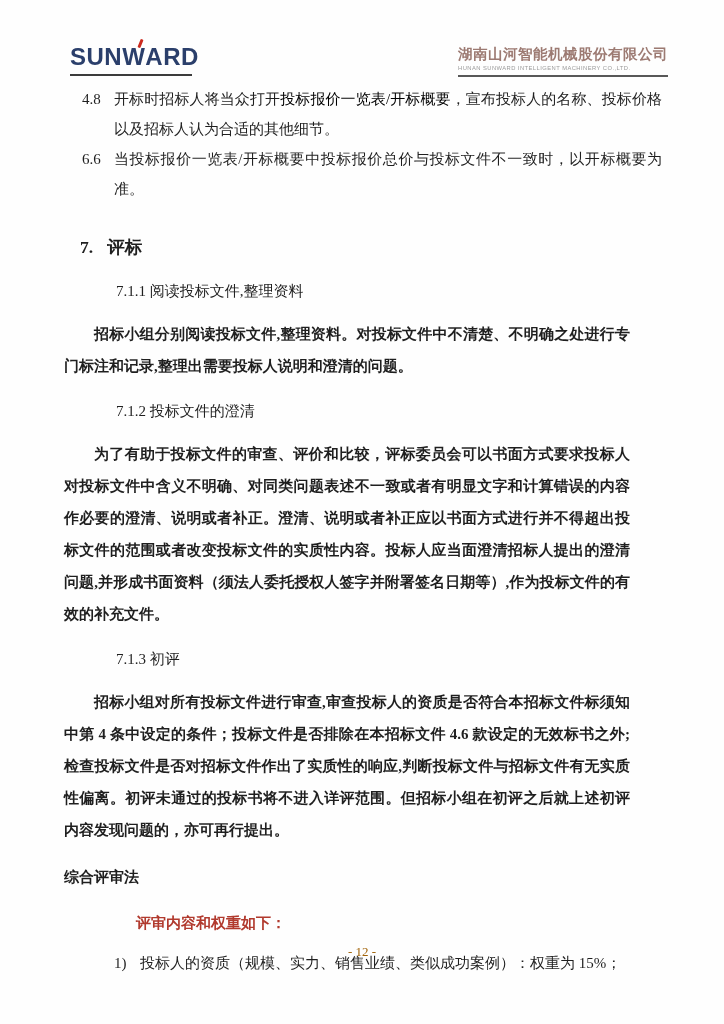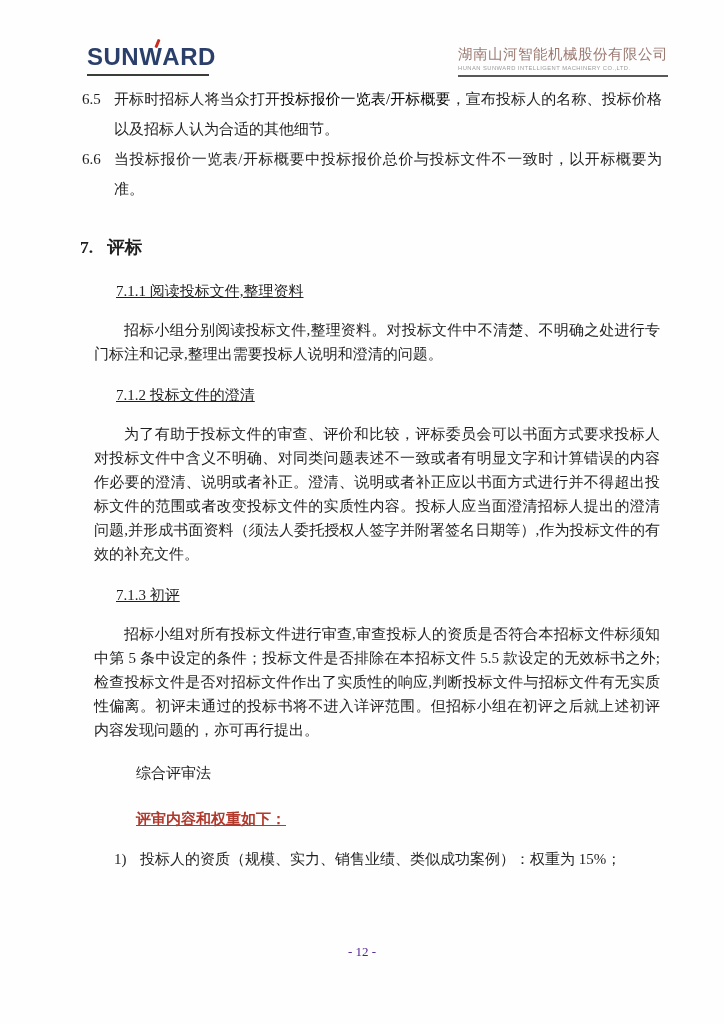--- a/index.html
+++ b/index.html
@@ -7,75 +7,75 @@
     position:relative;
     width:724px;height:1024px;
     margin:0 auto;
     background:#fefefe;
     font-family:"Liberation Serif","DejaVu Serif",serif;
     color:#1f1f1f;
     overflow:hidden;
   }
   
   .header{
-    position:absolute;top:44px;left:65px;right:56px;
+    position:absolute;top:44px;left:48px;right:56px;
     display:flex;justify-content:space-between;align-items:flex-start;
   }
   .logo-block{display:flex;flex-direction:column;padding-left:22px;}
   .logo-text{
     font-family:"Liberation Sans","DejaVu Sans",sans-serif;
     font-weight:bold;font-size:24px;letter-spacing:.5px;
     color:#2b3f6b;line-height:26px;white-space:nowrap;
   }
   .logo-w{position:relative;display:inline-block;}
   .logo-w .w-accent{
     position:absolute;top:-5px;right:3px;width:3px;height:9px;
     background:#cc2a1e;transform:rotate(22deg);border-radius:1px;
   }
   .logo-underline{width:122px;height:2px;background:#3c3c3c;margin-top:4px;}
   .company-block{display:flex;flex-direction:column;align-items:flex-start;margin-top:2px;}
   .company-cn{
     font-family:"Liberation Sans","DejaVu Sans",sans-serif;
-    font-weight:normal;font-size:14.5px;letter-spacing:.5px;
+    font-weight:bold;font-size:14.5px;letter-spacing:.5px;
     color:#9c7a72;line-height:17px;white-space:nowrap;
   }
   .company-en{
     font-family:"Liberation Sans","DejaVu Sans",sans-serif;
     font-size:5.8px;letter-spacing:.45px;color:#9a9a9a;
     line-height:8px;margin-top:1px;white-space:nowrap;
   }
   .company-underline{width:100%;height:2px;background:#585858;margin-top:3px;}
   
   .content{position:absolute;top:84px;left:64px;width:598px;font-size:15px;line-height:30px;}
   .num-item{position:relative;padding-left:50px;text-align:justify;}
   .num-item .inum{position:absolute;left:18px;top:0;}
   .red{color:#000000;}
   .h-major{
     margin-top:28px;margin-left:16px;
     font-size:17.5px;font-weight:bold;line-height:30px;
   }
   .h-major .mnum{margin-right:14px;}
   .h-sub1{margin-top:15px;margin-left:40px;line-height:30px;}
-  .h-sub2{margin-top:14px;margin-left:52px;line-height:30px;text-decoration:underline;}
+  .h-sub2{margin-top:14px;margin-left:52px;line-height:30px;}
   .para{
-    margin-top:12px;margin-left:30px;width:566px;
-    text-align:justify;text-indent:2em;line-height:24px;
+    margin-top:12px;width:566px;
+    text-align:justify;text-indent:2em;line-height:32px;font-weight:bold;
   }
-  .plain-line{margin-top:16px;margin-left:72px;line-height:30px;}
+  .plain-line{margin-top:16px;line-height:30px;font-weight:bold;}
   .red-head{
     margin-top:16px;margin-left:72px;line-height:30px;
-    color:#b13a2e;font-weight:bold;text-decoration:underline;
+    color:#b13a2e;font-weight:bold;
   }
   .wlist{margin-top:10px;}
   .wlist-item{position:relative;padding-left:76px;margin-top:6px;line-height:30px;}
   .wlist-item .inum{position:absolute;left:50px;top:0;}
   
   .footer{
     position:absolute;top:944px;left:0;width:100%;
-    text-align:center;font-size:13px;color:#4c1d95;
+    text-align:center;font-size:13px;color:#a16207;
   }
 </style>
 </head>
 <body>
 
 <div class="page">
 
   <div class="header">
     <div class="logo-block">
       <div class="logo-text"><span>SUN</span><span class="logo-w"><span>W</span><span class="w-accent"></span></span><span>ARD</span></div>
@@ -84,42 +84,42 @@
     <div class="company-block">
       <div class="company-cn">湖南山河智能机械股份有限公司</div>
       <div class="company-en">HUNAN SUNWARD INTELLIGENT MACHINERY CO.,LTD.</div>
       <div class="company-underline"></div>
     </div>
   </div>
 
   <div class="content">
 
     <div class="num-item">
-      <span class="inum">6.5</span>
+      <span class="inum">4.8</span>
       <span>开标时招标人将当众打开</span><span class="red">投标报价一览表/开标概要</span><span>，宣布投标人的名称、投标价格以及招标人认为合适的其他细节。</span>
     </div>
 
     <div class="num-item">
       <span class="inum">6.6</span>
       <span>当投标报价一览表/开标概要中投标报价总价与投标文件不一致时，以开标概要为准。</span>
     </div>
 
     <div class="h-major">
       <span class="mnum">7.</span><span>评标</span>
     </div>
 
 
     <div class="h-sub2">7.1.1 阅读投标文件,整理资料</div>
     <div class="para">招标小组分别阅读投标文件,整理资料。对投标文件中不清楚、不明确之处进行专门标注和记录,整理出需要投标人说明和澄清的问题。</div>
 
     <div class="h-sub2">7.1.2 投标文件的澄清</div>
     <div class="para">为了有助于投标文件的审查、评价和比较，评标委员会可以书面方式要求投标人对投标文件中含义不明确、对同类问题表述不一致或者有明显文字和计算错误的内容作必要的澄清、说明或者补正。澄清、说明或者补正应以书面方式进行并不得超出投标文件的范围或者改变投标文件的实质性内容。投标人应当面澄清招标人提出的澄清问题,并形成书面资料（须法人委托授权人签字并附署签名日期等）,作为投标文件的有效的补充文件。</div>
 
     <div class="h-sub2">7.1.3 初评</div>
-    <div class="para">招标小组对所有投标文件进行审查,审查投标人的资质是否符合本招标文件标须知中第 5 条中设定的条件；投标文件是否排除在本招标文件 5.5 款设定的无效标书之外;检查投标文件是否对招标文件作出了实质性的响应,判断投标文件与招标文件有无实质性偏离。初评未通过的投标书将不进入详评范围。但招标小组在初评之后就上述初评内容发现问题的，亦可再行提出。</div>
+    <div class="para">招标小组对所有投标文件进行审查,审查投标人的资质是否符合本招标文件标须知中第 4 条中设定的条件；投标文件是否排除在本招标文件 4.6 款设定的无效标书之外;检查投标文件是否对招标文件作出了实质性的响应,判断投标文件与招标文件有无实质性偏离。初评未通过的投标书将不进入详评范围。但招标小组在初评之后就上述初评内容发现问题的，亦可再行提出。</div>
 
 
     <div class="plain-line">综合评审法</div>
 
     <div class="red-head">评审内容和权重如下：</div>
 
     <div class="wlist">
       <div class="wlist-item">
         <span class="inum">1)</span>
         <span>投标人的资质（规模、实力、销售业绩、类似成功案例）：权重为 15%；</span>

